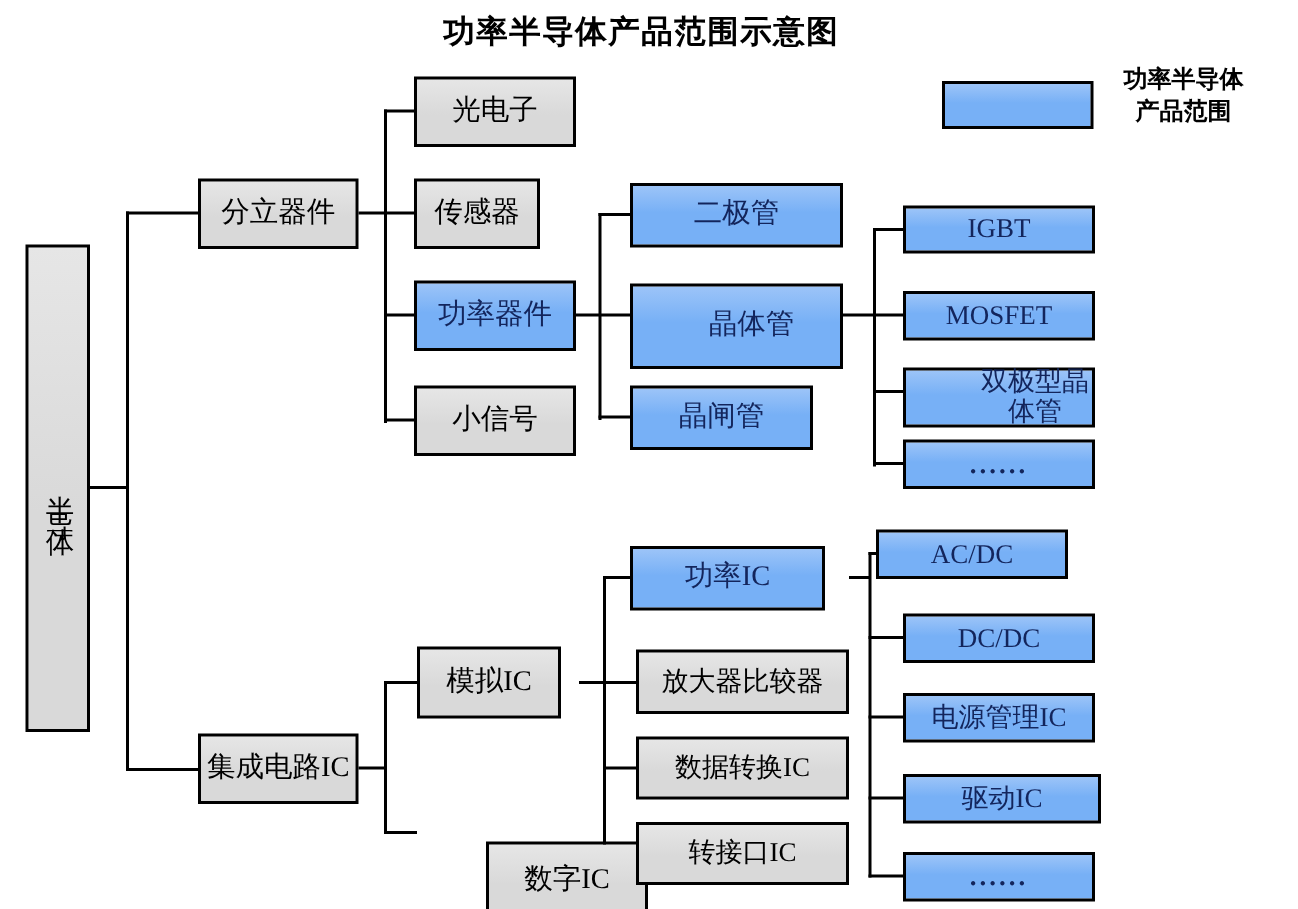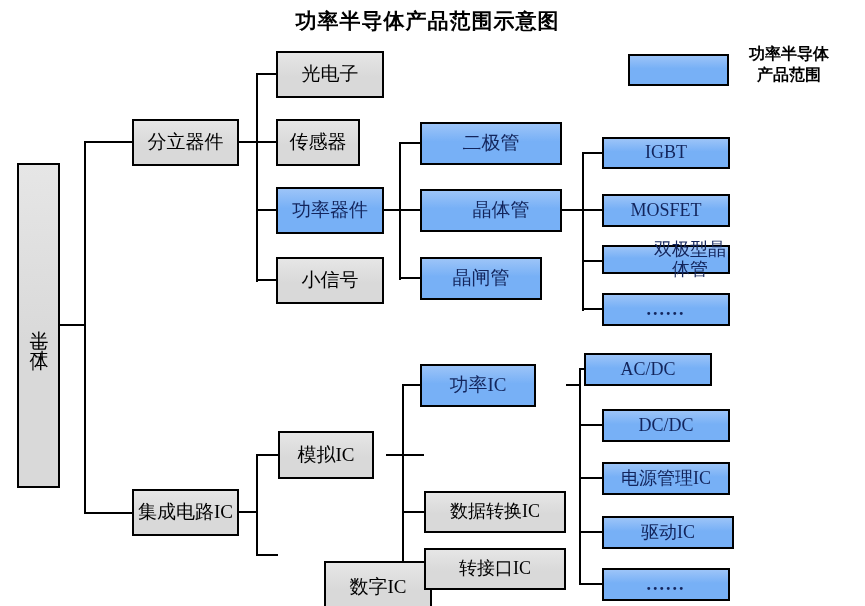--- a/index.html
+++ b/index.html
@@ -119,32 +119,33 @@
 
   <div class="node gray" style="left:132px; top:119px; width:107px; height:47px;">分立器件</div>
   <div class="node gray" style="left:132px; top:489px; width:107px; height:47px;">集成电路IC</div>
 
   <div class="node gray" style="left:276px; top:51px;  width:108px; height:47px;">光电子</div>
   <div class="node gray" style="left:276px; top:119px; width:84px; height:47px;">传感器</div>
   <div class="node blue" style="left:276px; top:187px; width:108px; height:47px;text-align:right;">功率器件</div>
   <div class="node gray" style="left:276px; top:257px; width:108px; height:47px;">小信号</div>
 
   <div class="node blue" style="left:420px; top:122px; width:142px; height:43px;">二极管</div>
-  <div class="node blue" style="left:420px; top:189px; width:142px; height:43px;padding-left:20px;">晶体管</div>
+  <div class="node blue" style="left:420px; top:189px; width:142px; height:57px;padding-left:20px;">晶体管</div>
   <div class="node blue" style="left:420px; top:257px; width:122px; height:43px;">晶闸管</div>
 
   <div class="node blue sm" style="left:602px; top:137px; width:128px; height:32px;">IGBT</div>
   <div class="node blue sm" style="left:602px; top:194px; width:128px; height:33px;">MOSFET</div>
-  <div class="node blue sm" style="left:602px; top:245px; width:128px; height:29px;padding-left:48px;">双极型晶体管</div>
+  <div class="node blue sm" style="left:602px; top:245px; width:128px; height:40px;padding-left:48px;">双极型晶体管</div>
   <div class="node blue sm dots" style="left:602px; top:293px; width:128px; height:33px;">......</div>
 
   <div class="node gray" style="left:278px; top:431px; width:96px; height:48px;">模拟IC</div>
   <div class="node gray" style="left:278px; top:561px; width:108px; height:52px;margin-left:46px;">数字IC</div>
 
-  <div class="node blue" style="left:420px; top:364px; width:116px; height:43px;">功率IC</div>
+  <div class="node blue" style="left:420px; top:364px; width:130px; height:43px;">功率IC</div>
+  <div class="node gray sm" style="left:424px; top:433px; width:142px; height:43px;">放大器比较器</div>
   <div class="node gray sm" style="left:424px; top:491px; width:142px; height:42px;">数据转换IC</div>
   <div class="node gray sm" style="left:424px; top:548px; width:142px; height:42px;">转接口IC</div>
 
   <div class="node blue sm" style="left:584px; top:353px; width:128px; height:33px;">AC/DC</div>
   <div class="node blue sm" style="left:602px; top:409px; width:128px; height:33px;">DC/DC</div>
   <div class="node blue sm" style="left:602px; top:462px; width:128px; height:33px;">电源管理IC</div>
   <div class="node blue sm" style="left:602px; top:516px; width:132px; height:33px;">驱动IC</div>
   <div class="node blue sm dots" style="left:602px; top:568px; width:128px; height:33px;">......</div>
 
 </div>

